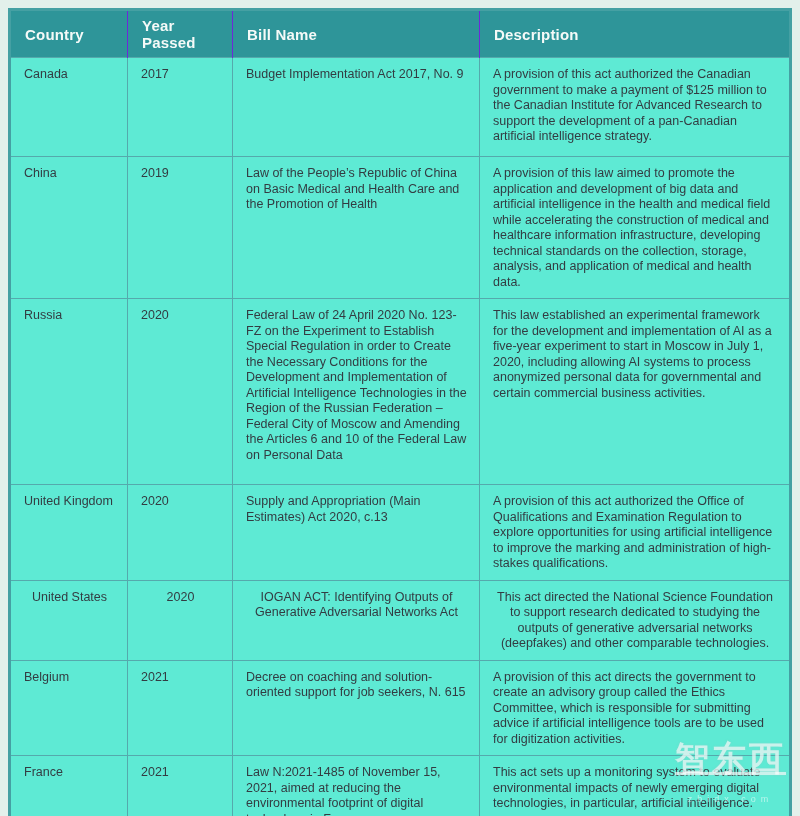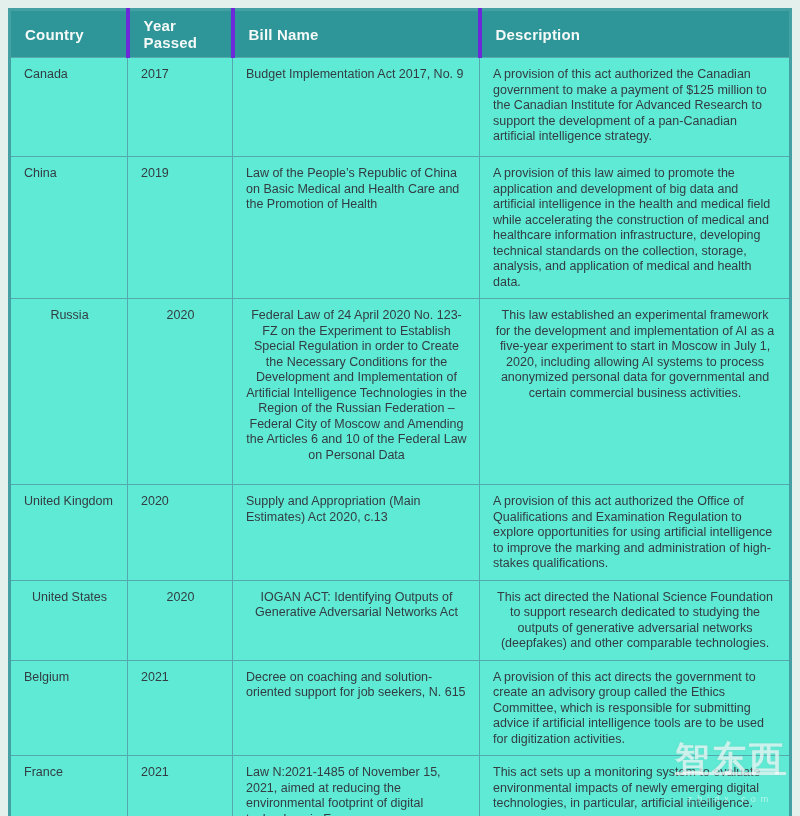--- a/index.html
+++ b/index.html
@@ -25,37 +25,37 @@
 
   thead tr { height: 45px; }
   th {
     background: #2e9599;
     color: #f5faf8;
     font-size: 15px;
     font-weight: bold;
     text-align: left;
     vertical-align: middle;
     padding: 6px 10px 6px 14px;
-    border-right: 4px solid #6d28d9;
+    border-right: 1px solid #6d28d9;
     letter-spacing: 0.2px;
   }
   th:last-child { border-right: none; }
 
   td {
     background: #5eead4;
     color: #333c42;
     font-size: 12.5px;
     line-height: 15.5px;
     vertical-align: top;
     padding: 9px 12px 8px 13px;
     border: 1px solid #55a9ac;
   }
   tbody tr:nth-child(1) { height: 99px; }
   tbody tr:nth-child(2) { height: 125px; }
-  tbody tr:nth-child(3) { height: 186px; text-align: center; }
+  tbody tr:nth-child(3) { height: 186px; }
   tbody tr:nth-child(4) { height: 92px; }
   tbody tr:nth-child(5) { height: 76px; text-align: center; }
   tbody tr:nth-child(6) { height: 90px; margin-top: 33px; }
   tbody tr:nth-child(7) { height: 85px; }
 
   .watermark {
     position: absolute;
     right: 14px; bottom: 12px;
     text-align: center;
     pointer-events: none;

